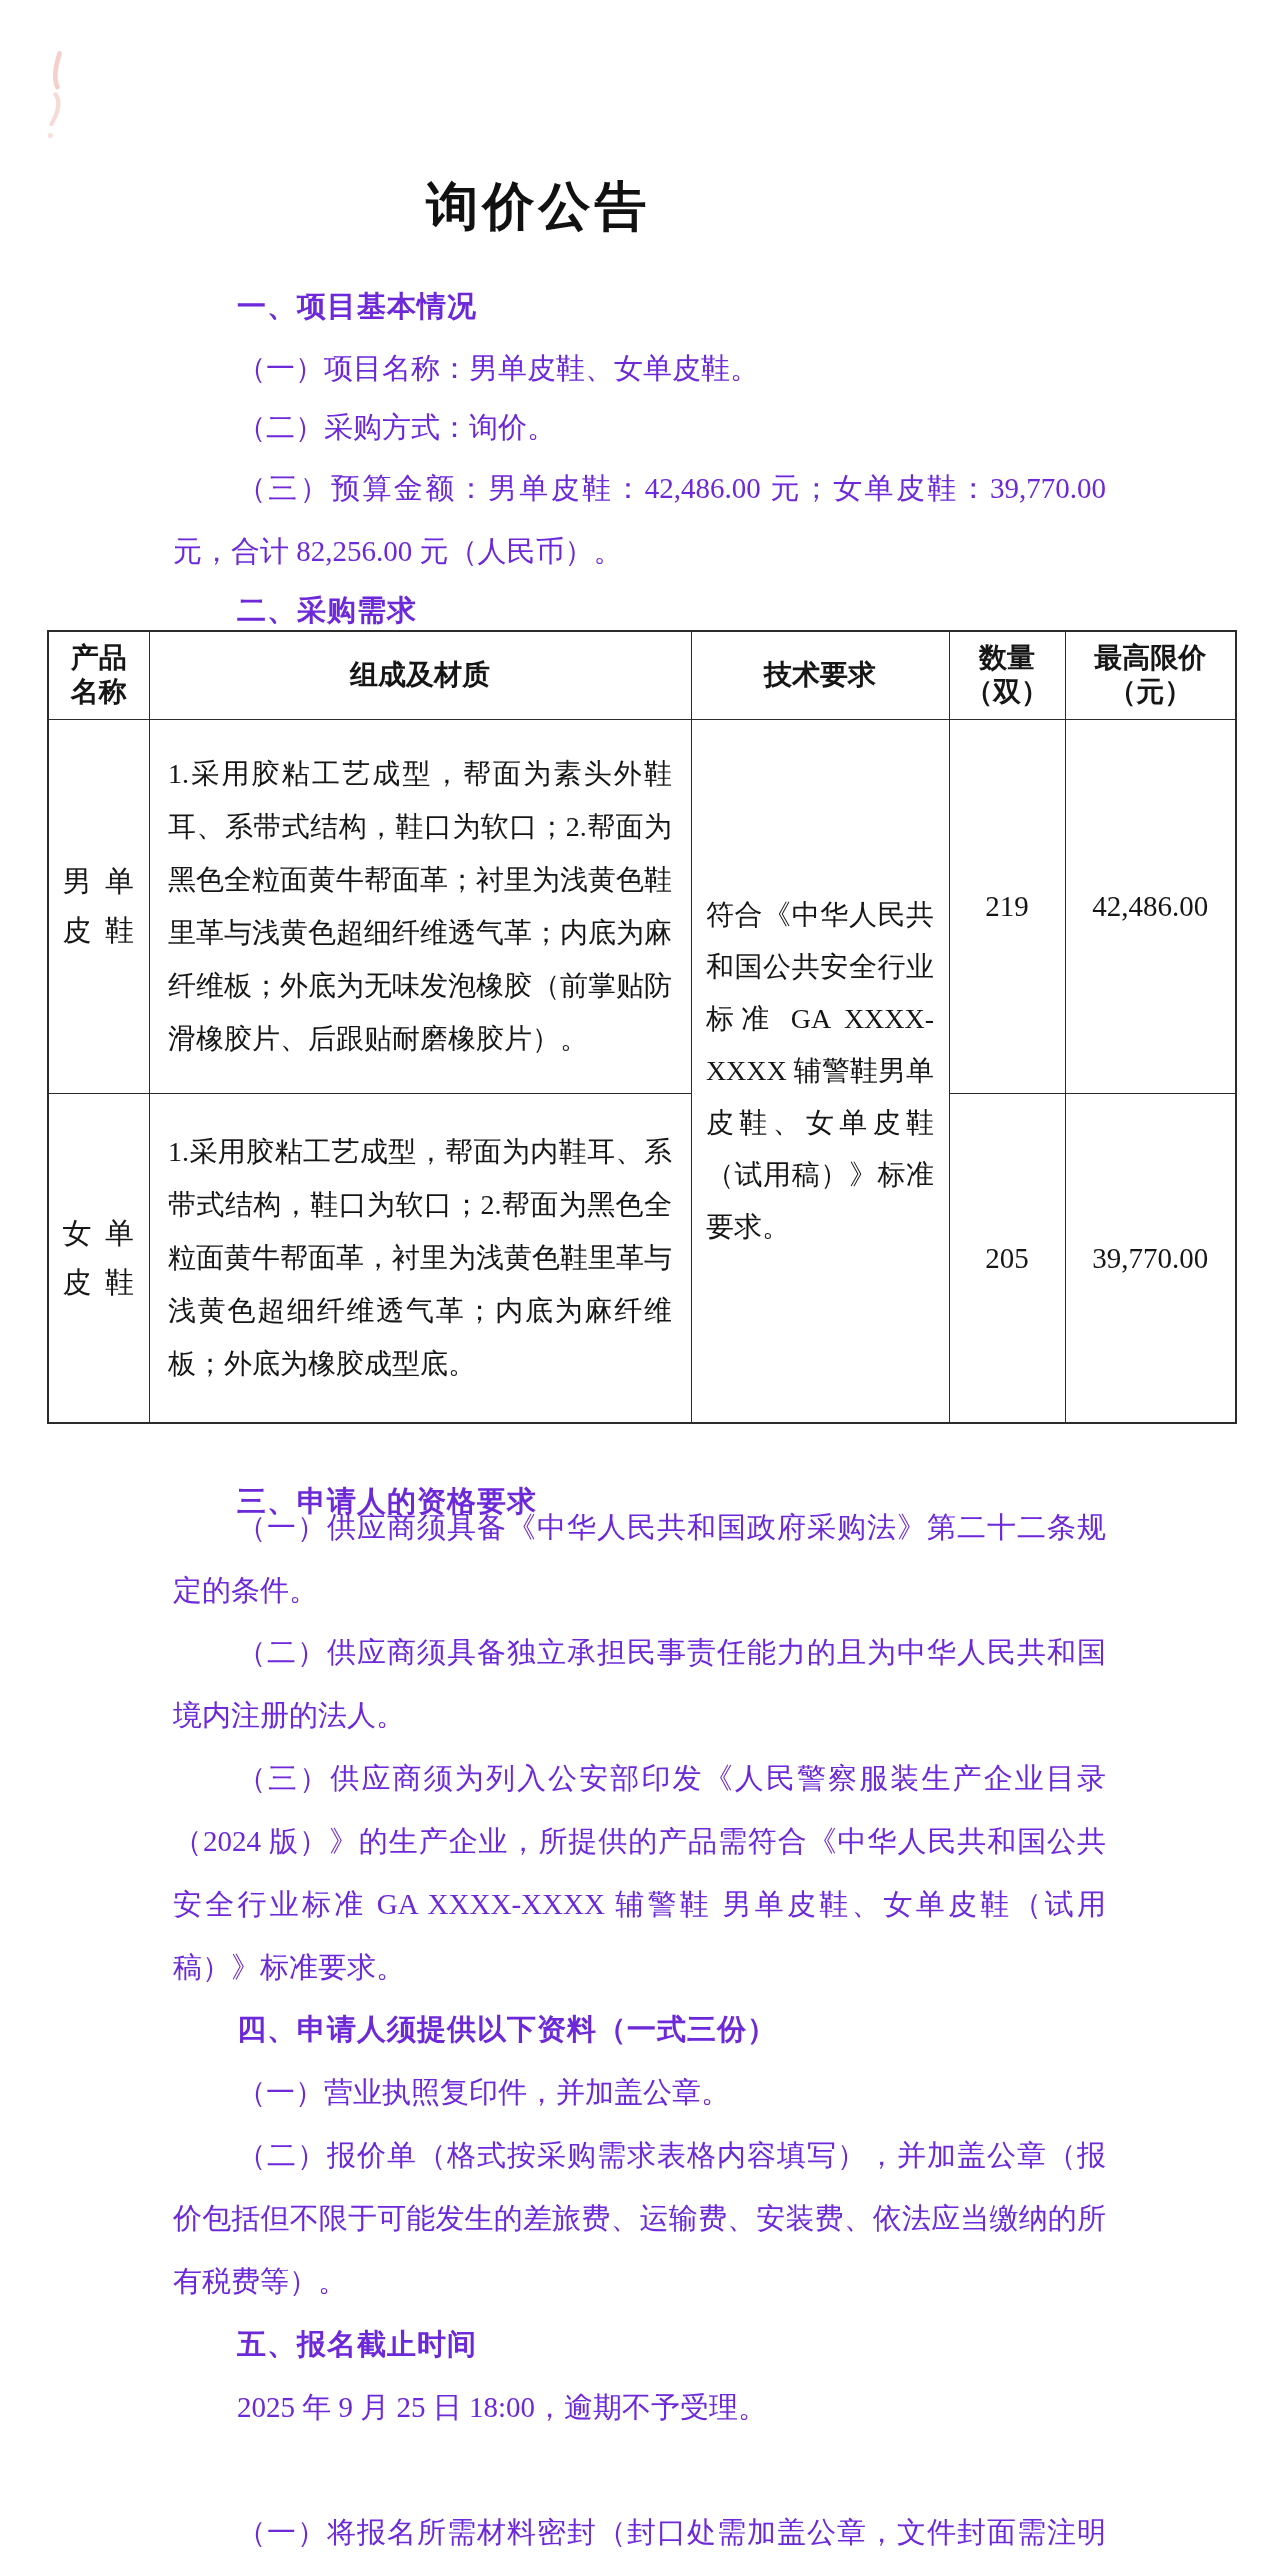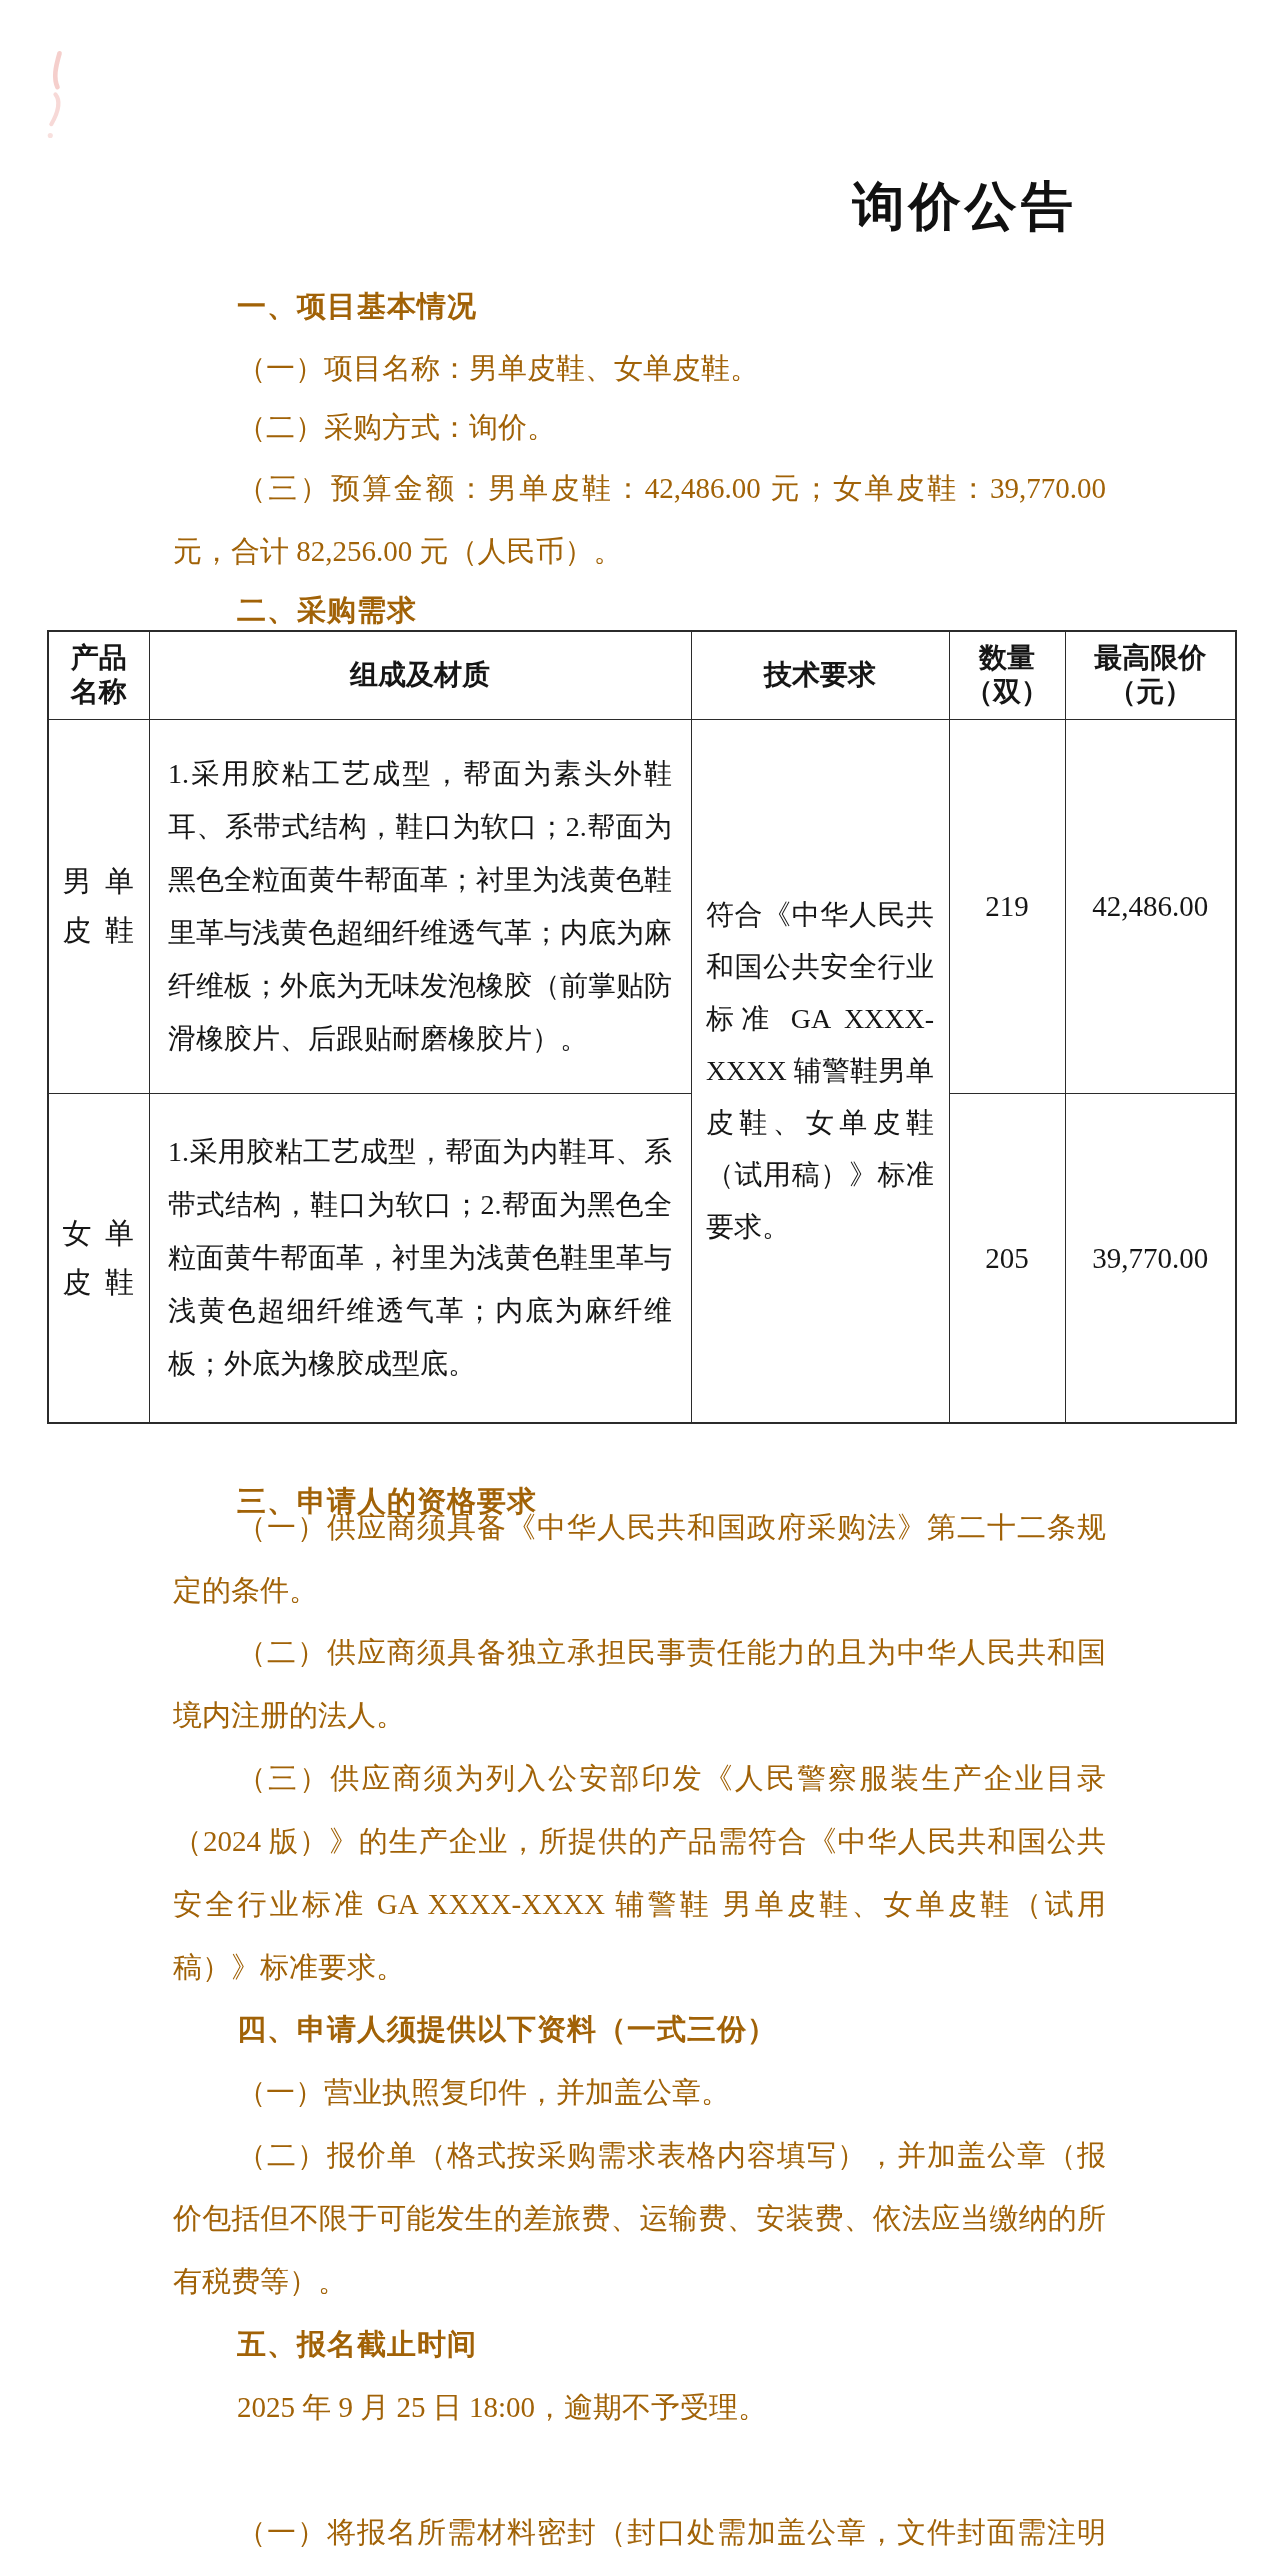--- a/index.html
+++ b/index.html
@@ -4,31 +4,31 @@
 <style>
   html,body { margin:0; padding:0; background:#e8e8e8; }
   .page {
     position:relative; width:1278px; height:3246px;
     background:#ffffff; margin:0 auto; overflow:hidden;
     font-family:"Liberation Serif", serif; color:#1a1a1a;
   }
   .blk {
     position:absolute; left:173px; width:933px;
     font:29px/63px "Liberation Serif", serif;
-    color:#a16207; text-align:justify;
+    color:#6d28d9; text-align:justify;
   }
   .indent { text-indent:64px; }
   .head {
     font-family:"Liberation Sans", sans-serif; font-weight:700;
     text-align:left; padding-left:64px; letter-spacing:1px;
   }
   .title {
     position:absolute; left:0; top:178px; width:1077px;
     font:700 52px/58px "Liberation Serif", serif;
-    text-align:right; letter-spacing:4.1px; color:#111;
+    text-align:center; letter-spacing:4.1px; color:#111;
   }
   table.req {
     position:absolute; left:47px; top:630px;
     border-collapse:collapse; table-layout:fixed; width:1188px;
     color:#161616;
   }
   table.req, table.req th, table.req td { border:1.5px solid #2b2b2b; }
   table.req { border-width:2.1px;padding-left:12px; }
   table.req th {
     font:700 28px/34px "Liberation Sans", sans-serif;

